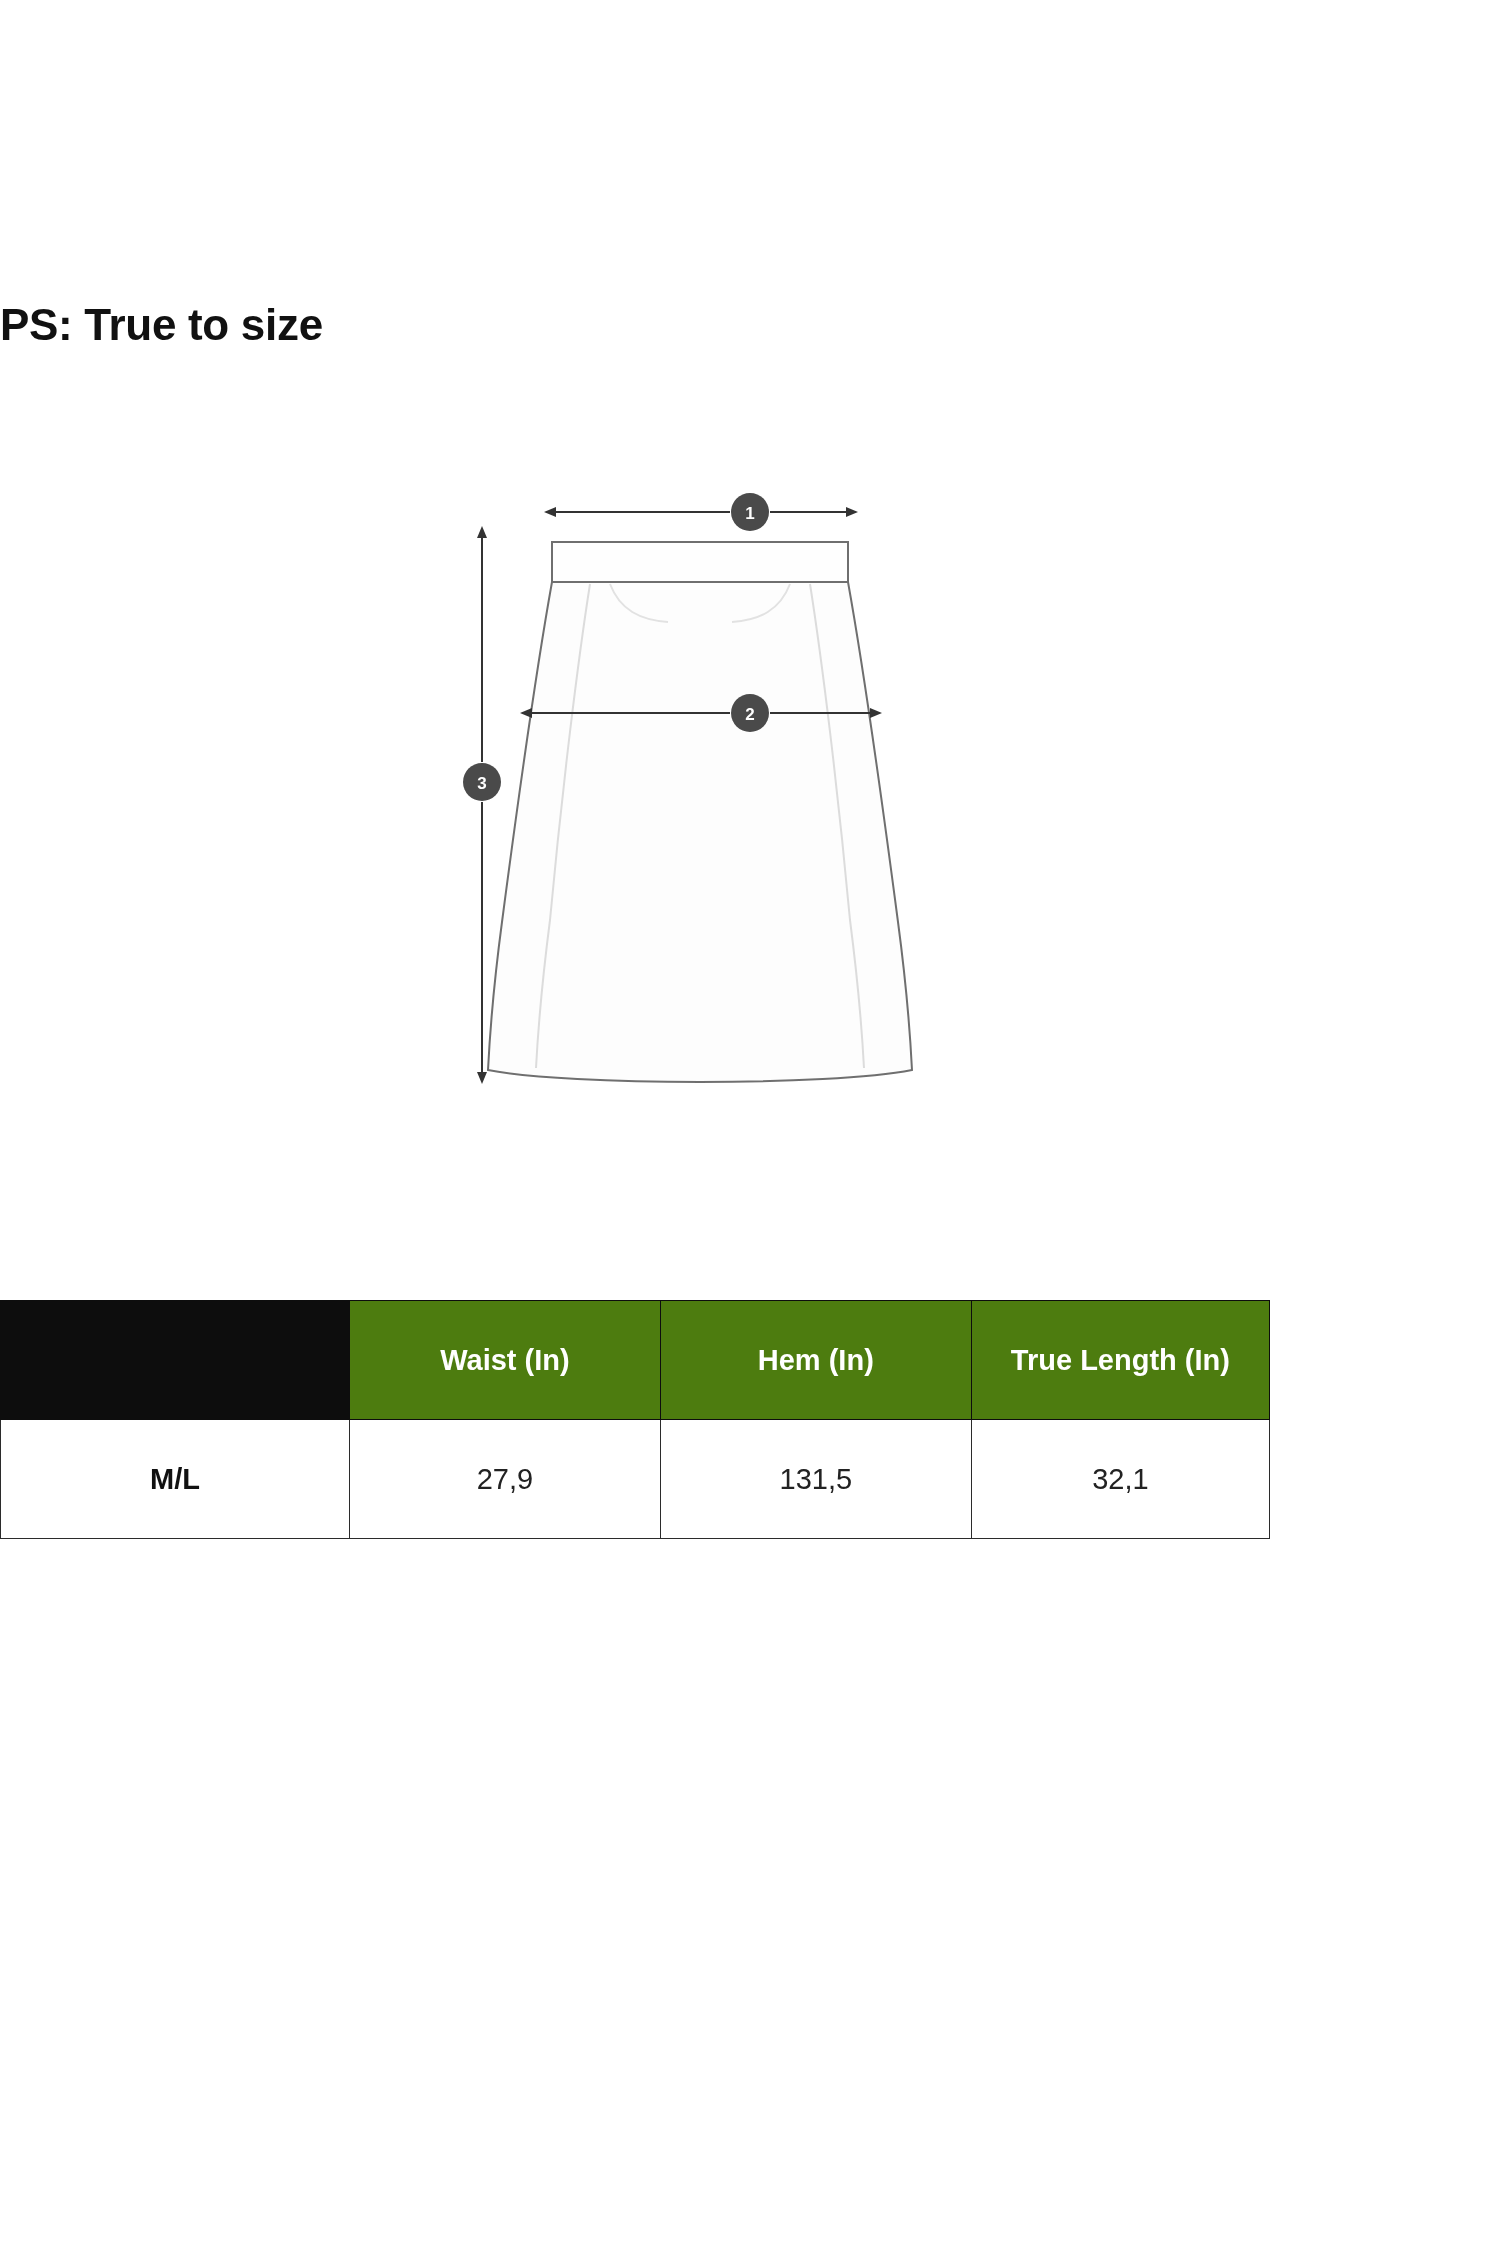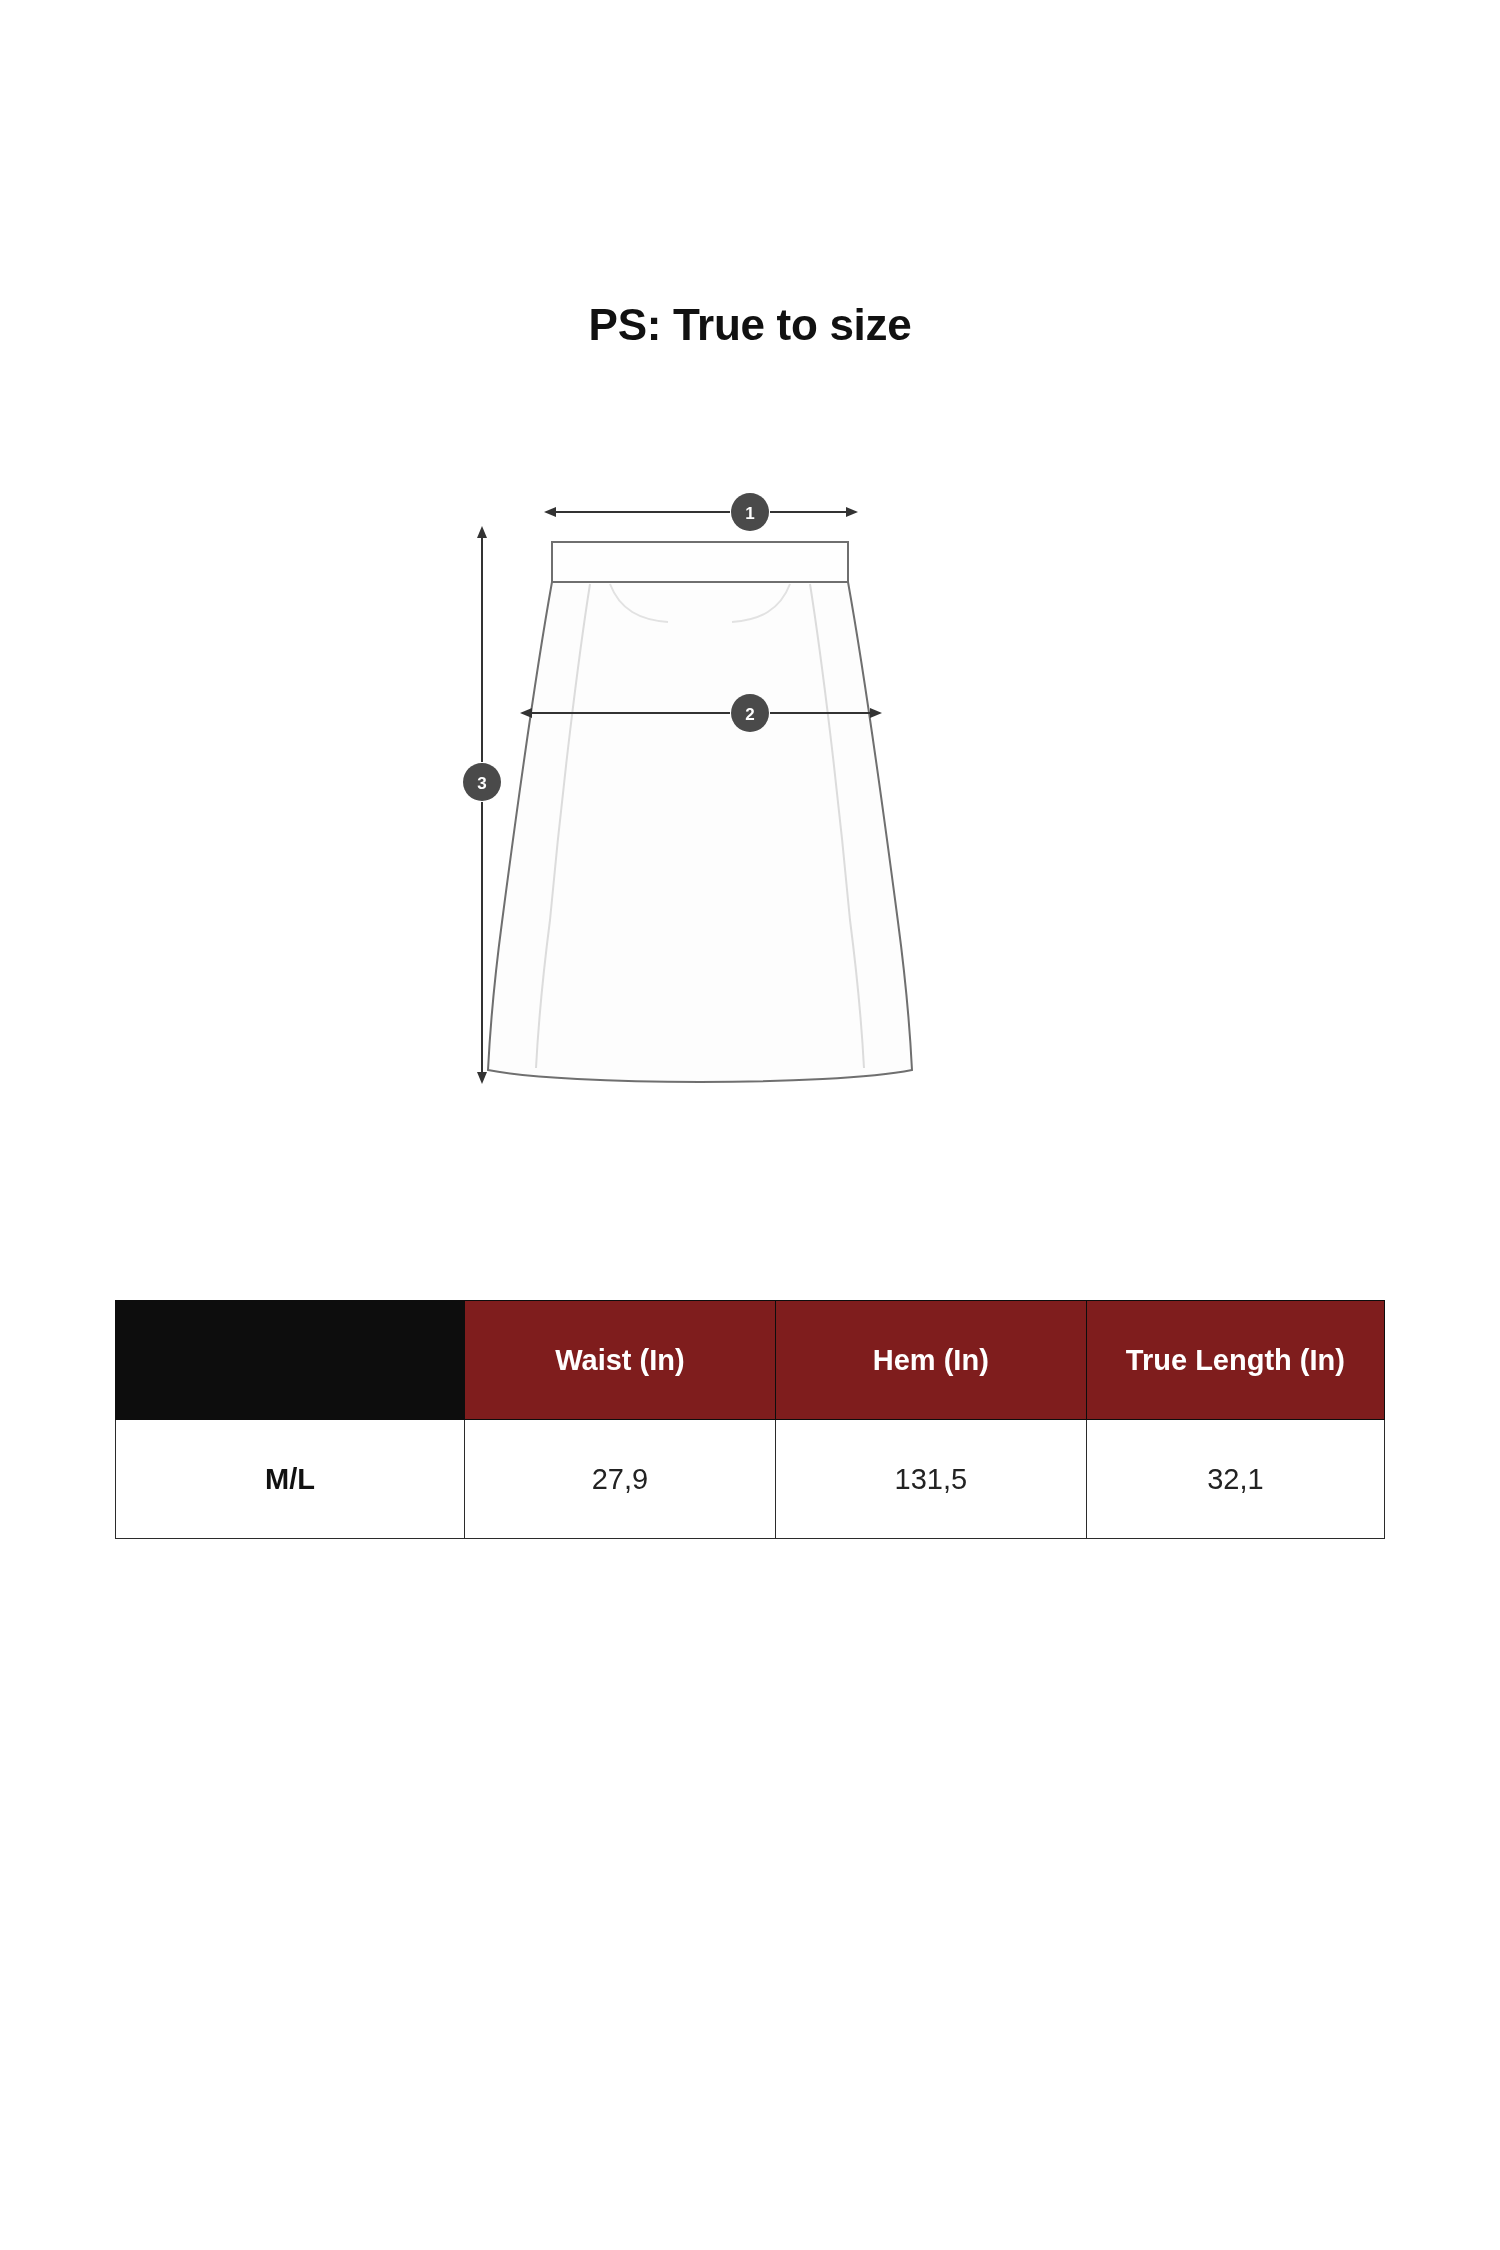--- a/index.html
+++ b/index.html
@@ -13,21 +13,21 @@
     font-family: "Liberation Sans", sans-serif;
     color: #1a1a1a;
     position: relative;
     overflow: hidden;
   }
   .page {
     width: 1500px;
     height: 2250px;
     display: flex;
     flex-direction: column;
-    align-items: center;
+    align-items: flex-start;
     box-sizing: border-box;
     padding-top: 300px;
   }
   .title {
     font-size: 44px;
     font-weight: bold;
     letter-spacing: -0.3px;
     color: #111111;
     text-align: center;
     margin: 0;
@@ -49,21 +49,21 @@
   }
   table.size-table th,
   table.size-table td {
     border: 1px solid #2b2b2b;
     height: 116px;
     text-align: center;
     vertical-align: middle;
     font-size: 29px;
   }
   table.size-table thead th {
-    background: #7f1d1d;
+    background: #4d7c0f;
     color: #ffffff;
     font-weight: bold;
     border: 1px solid #0d0d0d;
     font-size: 29px;
   }
   table.size-table thead th.corner {
     background: #0d0d0d;
   }
   table.size-table tbody td.size-label {
     font-weight: bold;

